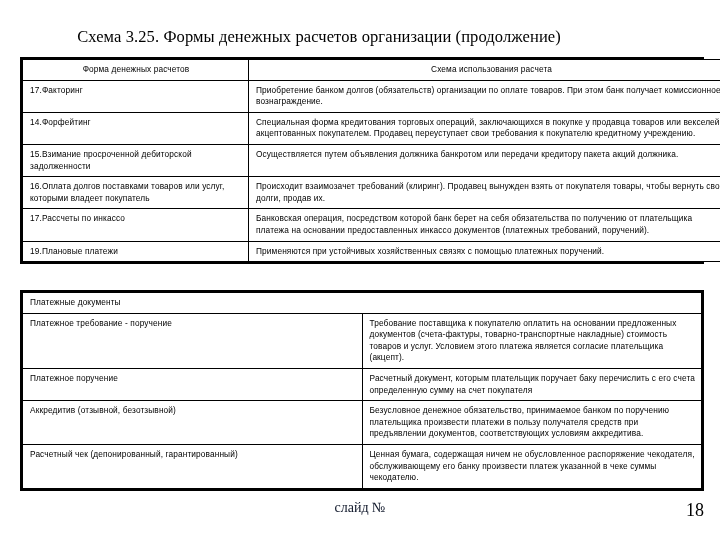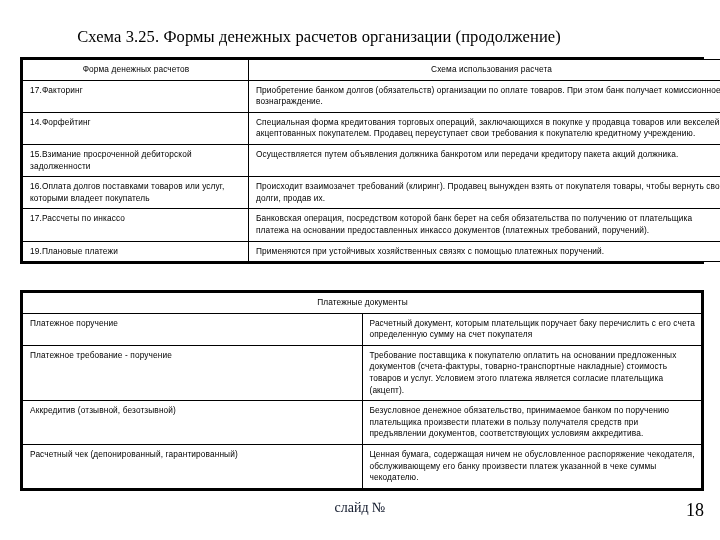--- a/index.html
+++ b/index.html
@@ -47,21 +47,21 @@
     color:#000;
     letter-spacing:0.12px;
   }
   table.grid td.c1{width:212px;}
   table.grid td.c2{width:471px;}
   td.hdr{
     text-align:center;
     padding-top:5px;
     padding-bottom:5px;
   }
-  td.span2{text-align:center;}
+  td.span2{text-align:left;}
 
   
   .tbl-wrap{
     position:absolute;
     border:2px solid #000;
     box-sizing:border-box;
     background:#fef9c3;
   }
   .tbl-wrap table.grid{
     position:static;
@@ -136,26 +136,26 @@
     </table>
   </div>
 
   <div class="tbl-wrap" id="table-two">
     <table class="grid">
       <tbody>
         <tr>
           <td class="span2 hdr" colspan="2">Платежные документы</td>
         </tr>
         <tr>
+          <td class="c1">Платежное требование - поручение</td>
+          <td class="c2">Требование поставщика к покупателю оплатить на основании предложенных документов (счета-фактуры, товарно-транспортные накладные) стоимость товаров и услуг. Условием этого платежа является согласие плательщика (акцепт).</td>
+        </tr>
+        <tr>
           <td class="c1">Платежное поручение</td>
           <td class="c2">Расчетный документ, которым плательщик поручает баку перечислить с его счета определенную сумму на счет покупателя</td>
-        </tr>
-        <tr>
-          <td class="c1">Платежное требование - поручение</td>
-          <td class="c2">Требование поставщика к покупателю оплатить на основании предложенных документов (счета-фактуры, товарно-транспортные накладные) стоимость товаров и услуг. Условием этого платежа является согласие плательщика (акцепт).</td>
         </tr>
         <tr>
           <td class="c1">Аккредитив (отзывной, безотзывной)</td>
           <td class="c2">Безусловное денежное обязательство, принимаемое банком по поручению плательщика произвести платежи в пользу получателя средств при предъявлении документов, соответствующих условиям аккредитива.</td>
         </tr>
         <tr>
           <td class="c1">Расчетный чек (депонированный, гарантированный)</td>
           <td class="c2">Ценная бумага, содержащая ничем не обусловленное распоряжение чекодателя, обслуживающему его банку произвести платеж указанной в чеке суммы чекодателю.</td>
         </tr>
       </tbody>

